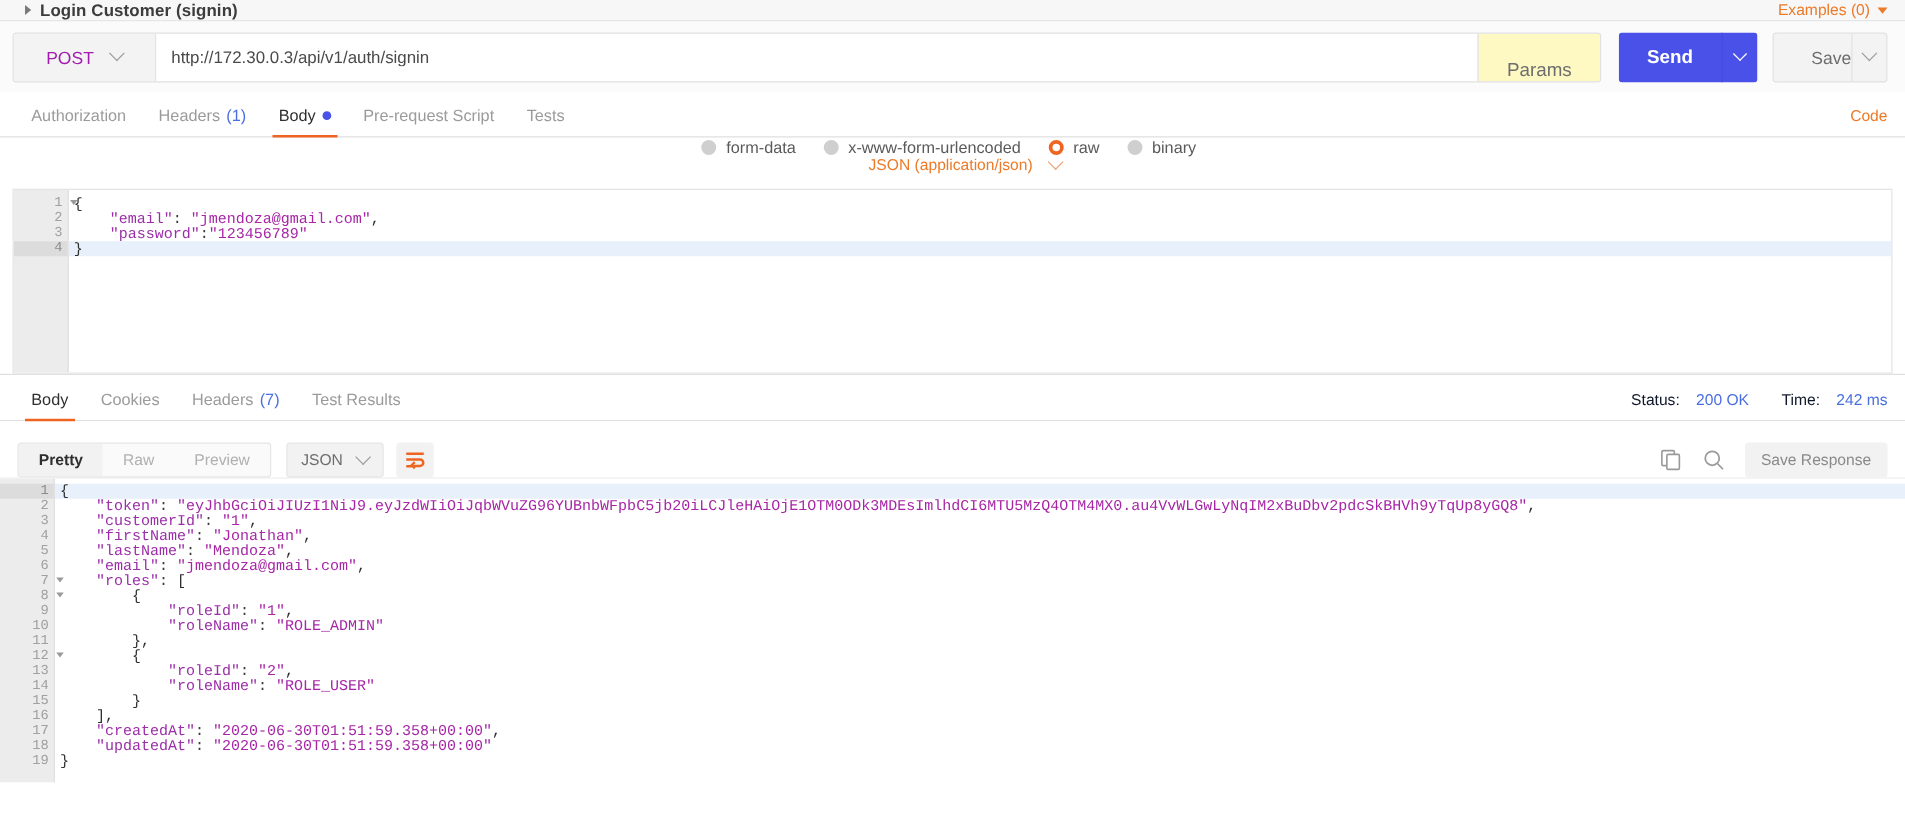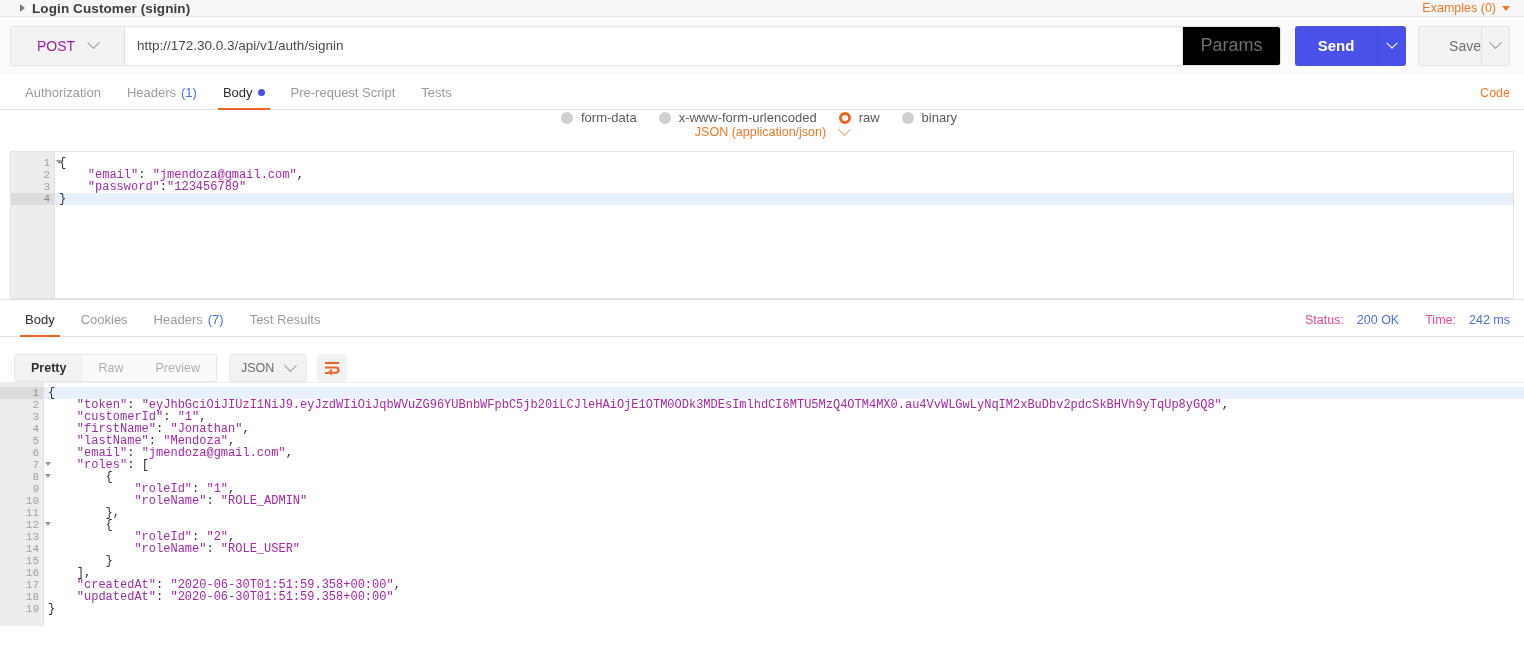--- a/index.html
+++ b/index.html
@@ -95,25 +95,25 @@
     border: 0;
     outline: none;
     padding: 0 12px;
     font-size: 13.5px;
     color: #4a4a4a;
     font-family: "Liberation Sans", sans-serif;
   }
   .params-btn {
     width: 98px;
     display: flex;
-    align-items: center;
+    align-items: flex-end;
     justify-content: center;
-    background: #000000;
+    background: #fef9c3;
     border-left: 1px solid #e2e2e2;
-    font-size: 18px;
+    font-size: 15px;
     color: #6d6d6d;
     cursor: pointer;
   }
   .send-group {
     display: flex;
     margin-left: 14px;
     height: 40px;
     border-radius: 3px;
     overflow: hidden;
   }
@@ -322,21 +322,21 @@
     border-bottom: 1px solid #e0e0e0;
     background: #ffffff;
   }
   .status-wrap {
     margin-left: auto;
     display: flex;
     gap: 26px;
     padding-bottom: 9px;
     font-size: 12.5px;
   }
-  .status-label { color: #ec4899; }
+  .status-label { color: #0f172a; }
   .status-val { color: #4a6fe0; font-weight: normal; margin-left: 13px; }
 
   .resp-toolbar {
     height: 46px;
     display: flex;
     align-items: flex-end;
     padding: 0 14px 0 14px;
     background: #ffffff;
     border-bottom: 1px solid #ececec;
   }
@@ -540,20 +540,37 @@
     <span>JSON</span>
     <span class="chev"></span>
   </div>
   <div class="wrap-btn">
     <svg width="17" height="15" viewBox="0 0 17 15">
       <rect x="1" y="1" width="14" height="2" fill="#f06422"></rect>
       <path d="M1 6.5 H12 a2.6 2.6 0 0 1 0 5.2 H6.5" stroke="#f06422" stroke-width="2" fill="none"></path>
       <rect x="1" y="11" width="4.5" height="2" fill="#f06422"></rect>
       <path d="M7.8 8.7 L5.3 11.2 L7.8 13.7" stroke="#f06422" stroke-width="1.8" fill="none"></path>
     </svg>
+  </div>
+  <div class="right-tools">
+    <span class="icon-btn">
+      <svg width="18" height="18" viewBox="0 0 18 18">
+        <rect x="1.5" y="1.5" width="10" height="12" rx="1" stroke="#9a9a9a" stroke-width="1.3" fill="none"></rect>
+        <rect x="5.5" y="4.5" width="10" height="12" rx="1" stroke="#9a9a9a" stroke-width="1.3" fill="#ffffff"></rect>
+      </svg>
+    </span>
+    <span class="icon-btn">
+      <svg width="18" height="18" viewBox="0 0 18 18">
+        <circle cx="7.8" cy="7.6" r="5.6" stroke="#9a9a9a" stroke-width="1.4" fill="none"></circle>
+        <line x1="11.9" y1="11.8" x2="16.4" y2="16.4" stroke="#9a9a9a" stroke-width="1.4"></line>
+      </svg>
+    </span>
+    <span class="save-resp">
+      <span>Save Response</span>
+    </span>
   </div>
 </div>
 
 <div class="editor" id="resp-editor">
   <div class="gutter">
       <div class="ln sel">1<span class="fold"></span></div>
       <div class="ln">2</div>
       <div class="ln">3</div>
       <div class="ln">4</div>
       <div class="ln">5</div>

